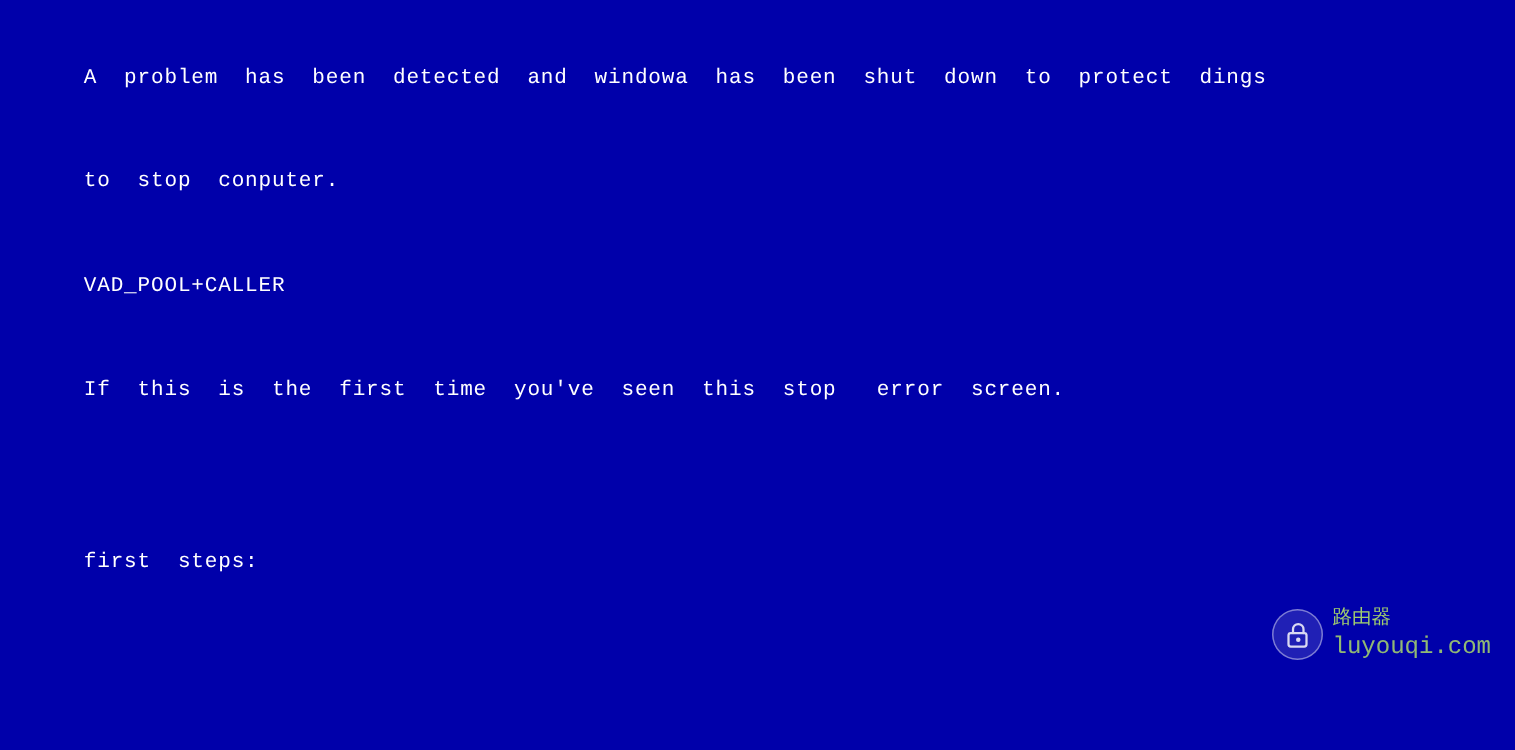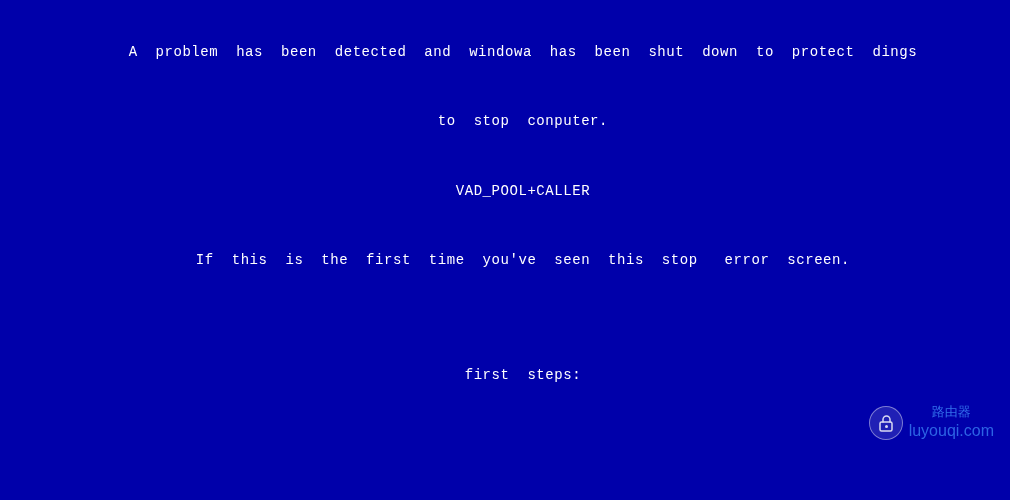--- a/index.html
+++ b/index.html
@@ -16,21 +16,20 @@
       font-family: 'Courier New', Courier, monospace;
       color: #FFFFFF;
     }
 
     .screen {
       width: 1010px;
       height: 456px;
       background-color: #0000AA;
       padding: 18px 20px 18px 20px;
       position: relative;
-      text-align: center;
     }
 
     .bsod-text {
       font-family: 'Courier New', Courier, monospace;
       font-size: 14px;
       line-height: 1.65;
       color: #FFFFFF;
       white-space: pre-wrap;
       letter-spacing: 0.04em;
     }
@@ -52,23 +51,23 @@
       background: rgba(255,255,255,0.15);
       border: 1.5px solid rgba(255,255,255,0.5);
       display: flex;
       align-items: center;
       justify-content: center;
       color: #fff;
       font-size: 16px;
     }
 
     .watermark-text {
-      font-family: Liberation Sans, sans-serif;
+      font-family: Liberation Mono, monospace;
       font-size: 13px;
-      color: #3b82f6;
+      color: #bef264;
       line-height: 1.3;
     }
 
     .watermark-text .site {
       font-size: 16px;
       opacity: 0.9;
     }
   </style>
 </head>
 <body>

